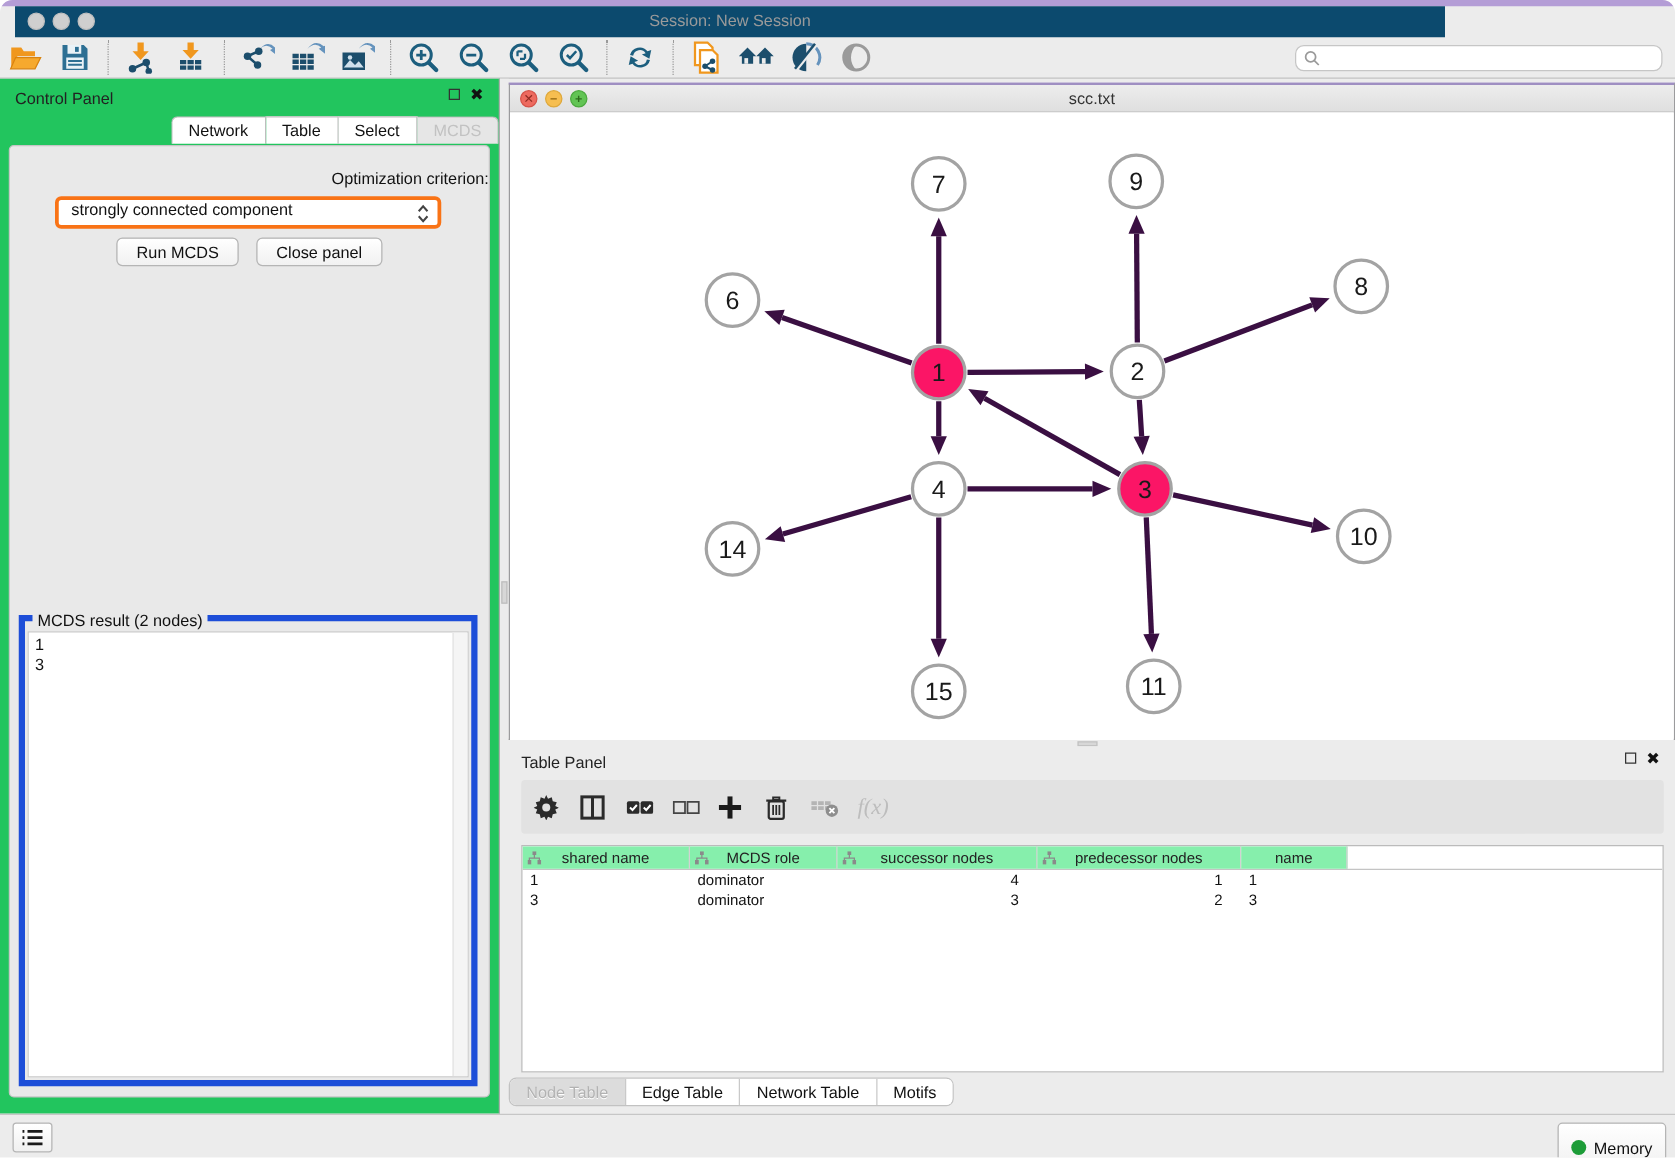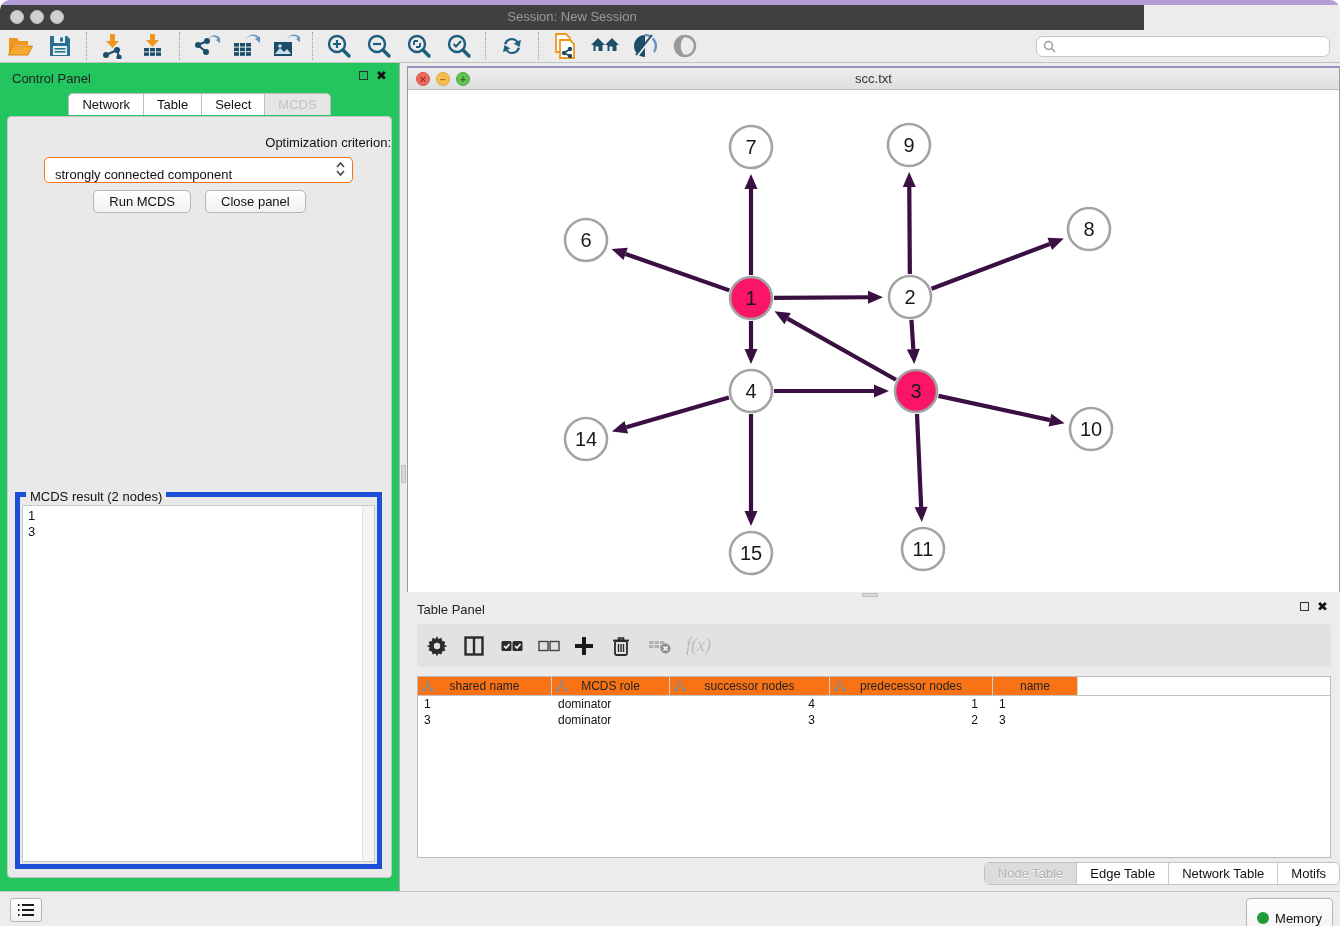--- a/index.html
+++ b/index.html
@@ -4,46 +4,46 @@
 <style>
   html,body{margin:0;padding:0;background:#ffffff;}
   *{box-sizing:border-box;}
   #app{
     position:relative;width:1340px;height:926px;overflow:hidden;
     font-family:"Liberation Sans","DejaVu Sans",sans-serif;
     background:#ececec;border-radius:10px 10px 0 0;
   }
   
   #top-accent{position:absolute;left:0;top:0;width:1340px;height:5px;background:#b49dd6;border-radius:10px 10px 0 0;}
-  #titlebar{position:absolute;left:0;top:5px;width:1144px;height:25px;background:#404040;}
+  #titlebar{position:absolute;left:12px;top:5px;width:1144px;height:25px;background:#0c4a6e;}
   .tl-dot{position:absolute;top:5px;width:14px;height:14px;border-radius:50%;background:#cfcfcf;border:1px solid #bfbfbf;}
   #titlebar .t1{left:10px}#titlebar .t2{left:30px}#titlebar .t3{left:50px}
   #win-title{position:absolute;left:0;right:0;top:4px;text-align:center;font-size:13px;color:#9a9a9a;}
   
   #toolbar{position:absolute;left:0;top:30px;width:1340px;height:33px;background:#ececec;border-bottom:1px solid #c2c2c2;display:flex;align-items:center;}
   .tbtn{display:flex;align-items:center;justify-content:center;width:40px;height:30px;cursor:pointer;flex:0 0 auto;}
   .tsep{width:1px;height:28px;border-left:1px dotted #9a9a9a;margin:0 6px;flex:0 0 auto;}
   #search-wrap{margin-left:auto;margin-right:10px;position:relative;width:294px;height:21px;flex:0 0 auto;}
   #search-input{width:100%;height:100%;border:1px solid #c6c6c6;border-radius:7px;padding:0 6px 0 24px;font-size:12px;outline:none;background:#fff;color:#444;}
   #search-mag{position:absolute;left:7px;top:4px;}
   
   #control-panel{position:absolute;left:0;top:63px;width:400px;height:828px;background:#22c55e;border-right:1px solid #ababab;}
   #cp-header{position:absolute;left:12px;top:8px;font-size:13px;color:#222;}
   .panel-ctrls{position:absolute;top:8px;display:flex;gap:8px;align-items:center;}
   #cp-ctrls{right:12px;}
   .float-box{width:9px;height:9px;border:1.5px solid #333;display:inline-block;}
   .close-x{font-size:13px;font-weight:bold;color:#111;line-height:9px;}
-  #cp-tabs{position:absolute;left:0;right:0;top:30px;display:flex;justify-content:center;}
+  #cp-tabs{position:absolute;left:0;right:0;top:30px;display:flex;justify-content:flex-end;}
   .cp-tab{font-size:13px;padding:3px 13px;background:#fff;border:1px solid #bdbdbd;border-bottom:none;color:#111;cursor:pointer;}
   .cp-tab:first-child{border-radius:5px 0 0 0;}
   .cp-tab + .cp-tab{border-left:none;}
   .cp-tab.disabled-look{background:#e6e6e6;color:#c2c2c2;border-radius:0 5px 0 0;}
   #cp-pane{position:absolute;left:7px;right:7px;top:53px;bottom:13px;background:#e9e9e9;border:1px solid #c6c6c6;border-radius:4px;}
   #opt-label{position:absolute;left:0;right:0;top:18px;text-align:right;font-size:13px;color:#111;}
-  #opt-select{position:absolute;left:36px;right:38px;top:40px;height:26px;background:#fff;border:1px solid #f97316;border-radius:5px;font-size:13px;color:#111;display:flex;align-items:flex-end;padding-left:10px;cursor:pointer;}
+  #opt-select{position:absolute;left:36px;right:38px;top:40px;height:26px;background:#fff;border:3px solid #f97316;border-radius:5px;font-size:13px;color:#111;display:flex;align-items:flex-start;padding-left:10px;cursor:pointer;}
   #opt-stepper{position:absolute;right:6px;top:3px;}
   #cp-buttons{position:absolute;left:0;right:0;top:73px;display:flex;justify-content:center;gap:14px;}
   .btn{background:linear-gradient(#ffffff,#f1f1f1);border:1px solid #b5b5b5;border-radius:5px;font-size:13px;color:#111;padding:3px 15px;cursor:pointer;font-family:inherit;}
   #result-group{position:absolute;left:7px;right:9px;top:375px;bottom:8px;border:5px solid #1d4ed8;background:#e9e9e9;}
   #result-legend{position:absolute;left:6px;top:-8px;background:#e9e9e9;padding:0 4px;font-size:13px;color:#111;}
   #result-text{position:absolute;left:2px;right:2px;top:8px;bottom:2px;background:#fff;border:1px solid #c9c9c9;font-size:13px;color:#111;padding:2px 5px;overflow:hidden;}
   #result-scroll{position:absolute;right:0;top:0;bottom:0;width:12px;background:#f5f5f5;border-left:1px solid #e2e2e2;}
   .result-line{line-height:16px;}
   
   #v-splitter{position:absolute;left:400px;top:63px;width:7px;height:828px;background:#ececec;}
@@ -61,27 +61,27 @@
   #h-splitter .grip{position:absolute;left:455px;top:1px;width:16px;height:4px;background:#d7d7d7;border:1px solid #c2c2c2;}
   
   #table-panel{position:absolute;left:407px;top:597px;width:933px;height:294px;background:#ececec;}
   #tp-header{position:absolute;left:10px;top:5px;font-size:13px;color:#222;}
   #tp-ctrls{right:12px;top:5px;}
   #tp-toolbar{position:absolute;left:10px;right:9px;top:27px;height:43px;background:#e2e2e2;border-radius:3px;display:flex;align-items:center;padding-left:10px;}
   .tp-btn{display:flex;align-items:center;justify-content:flex-start;width:37px;height:34px;cursor:pointer;flex:0 0 auto;}
   .fx-label{font-family:"Liberation Serif","DejaVu Serif",serif;font-style:italic;font-size:18px;color:#bdbdbd;}
   #tp-table{position:absolute;left:10px;right:9px;top:79px;bottom:33px;background:#fff;border:1px solid #bbb;overflow:hidden;}
   #tp-thead{display:flex;height:19px;border-bottom:1px solid #c4c4c4;}
-  .th{position:relative;background:#f97316;border-right:1px solid #d2d2d2;font-size:12px;color:#222;display:flex;align-items:center;justify-content:center;flex:0 0 auto;}
+  .th{position:relative;background:#86efac;border-right:1px solid #d2d2d2;font-size:12px;color:#222;display:flex;align-items:center;justify-content:center;flex:0 0 auto;}
   .th .tree-ic{position:absolute;left:4px;top:4px;}
   .tr{display:flex;height:16px;font-size:12px;color:#111;}
   .td{flex:0 0 auto;padding:0 6px;line-height:16px;white-space:nowrap;overflow:hidden;}
   .td.r{text-align:right;padding-right:15px;}
   .c0{width:134px}.c1{width:118px}.c2{width:160px}.c3{width:163px}.c4{width:85px}
-  #tp-tabs{position:absolute;left:0;right:0;bottom:6px;display:flex;justify-content:flex-end;}
+  #tp-tabs{position:absolute;left:0;right:0;bottom:6px;display:flex;justify-content:flex-start;}
   .tp-tab-group{display:flex;border:1px solid #c2c2c2;border-radius:6px;overflow:hidden;background:#fff;}
   .tp-tab{font-size:13px;padding:3px 13px;color:#111;background:#fff;cursor:pointer;}
   .tp-tab + .tp-tab{border-left:1px solid #c9c9c9;}
   .tp-tab.selected{background:#dcdcdc;color:#b2b2b2;text-shadow:0 1px 0 #fff;}
   
   #status-bar{position:absolute;left:0;top:891px;width:1340px;height:35px;background:#ececec;border-top:1px solid #c6c6c6;}
   #status-list-btn{position:absolute;left:10px;top:6px;width:32px;height:24px;background:linear-gradient(#fff,#f0f0f0);border:1px solid #b5b5b5;border-radius:3px;display:flex;align-items:center;justify-content:center;cursor:pointer;}
   #memory-btn{position:absolute;right:7px;top:6px;height:40px;background:linear-gradient(#fff,#f0f0f0);border:1px solid #b5b5b5;border-radius:4px;display:flex;align-items:center;gap:6px;padding:0 10px;font-size:13px;color:#111;cursor:pointer;}
   #memory-dot{width:12px;height:12px;border-radius:50%;background:#1d9c38;}
   svg{display:block;}

